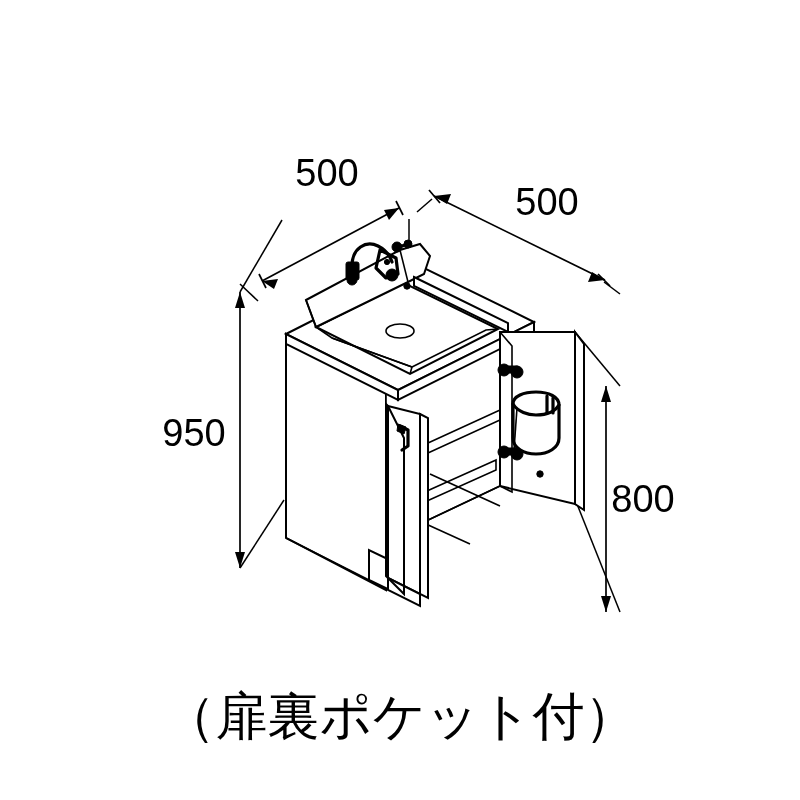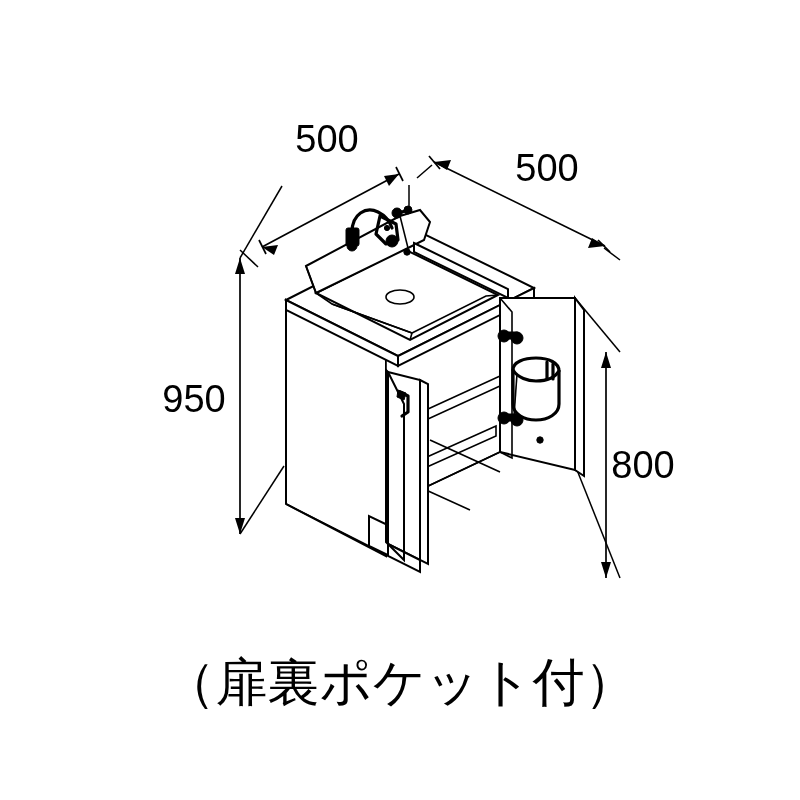--- a/index.html
+++ b/index.html
@@ -12,20 +12,21 @@
     height: 800px;
     font-family: "Liberation Sans", sans-serif;
     overflow: hidden;
     position: relative;
   }
   #stage {
     position: relative;
     width: 800px;
     height: 756px;
     background: #ffffff;
+    margin-top: 34px;
   }
   #drawing {
     position: absolute;
     inset: 0;
     width: 800px;
     height: 800px;
   }
   .dim-text {
     font-family: "Liberation Sans", sans-serif;
     font-weight: 400;

